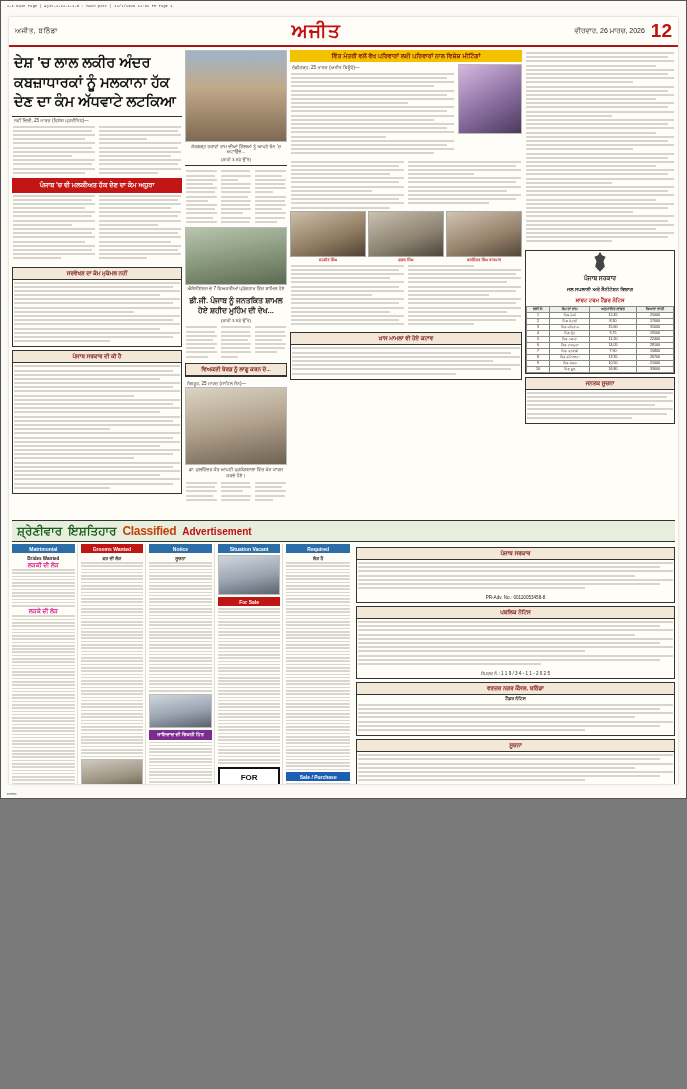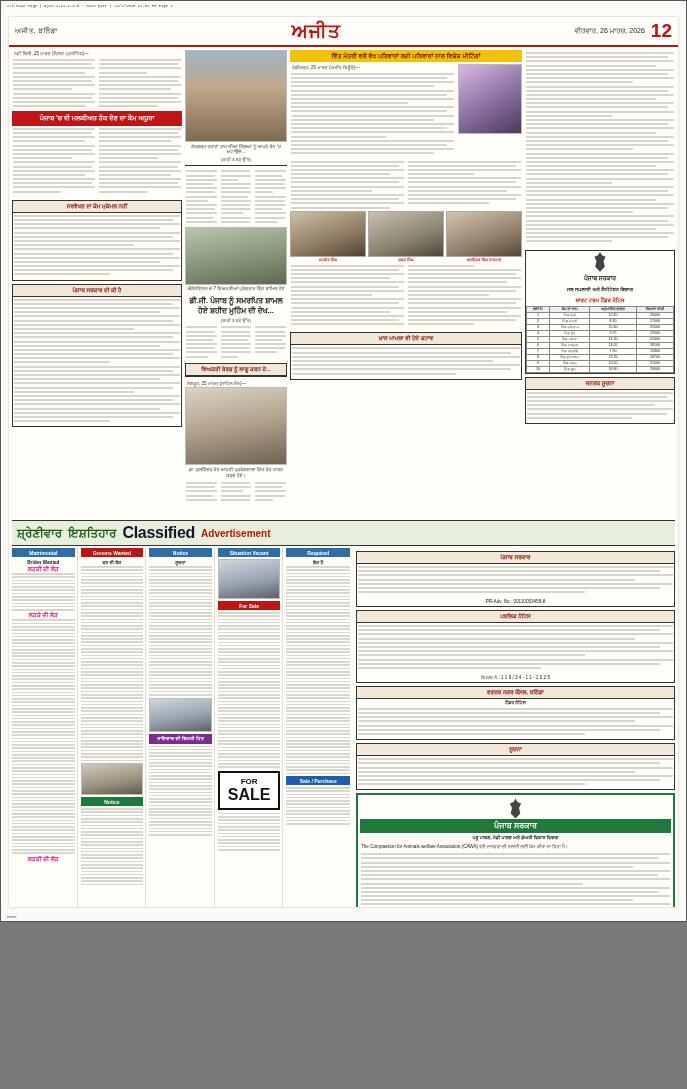--- a/index.html
+++ b/index.html
@@ -2,21 +2,21 @@
 <html><head>
 <meta charset="utf-8">
 <style>
   * { box-sizing: border-box; }
   html, body {
     margin: 0; padding: 0;
     background: #7a7a7a;
     font-family: "Liberation Sans", sans-serif;
   }
   .page {
-    width: 687px; height: 922px;
+    width: 687px; height: 799px;
     margin: 0 auto;
     background: #fbfaf6;
     position: relative;
     overflow: hidden;
     border: 1px solid #555;
   }
   .crop-marks {
     position: absolute; top: 0; left: 0; right: 0; height: 14px;
     font-size: 3.4px; color: #222; padding: 3px 6px;
     letter-spacing: .3px; white-space: nowrap; overflow: hidden;
@@ -127,21 +127,21 @@
     background: #f2c200; color: #7a1010; font-size: 6.2px; font-weight: bold;
     text-align: center; padding: 2px; line-height: 1.25;
   }
   
   .classified-banner {
     display: flex; align-items: center; gap: 6px;
     background: #e8eedc; border-top: 1px solid #333; border-bottom: 1px solid #333;
     padding: 3px 5px; margin: 3px 0 2px 0;
   }
   .cb-punjabi { font-size: 12px; font-weight: bold; color: #1b5e20; }
-  .cb-en { font-size: 16px; font-weight: bold; color: #0f172a; letter-spacing: -.3px; }
+  .cb-en { font-size: 12px; font-weight: bold; color: #c2410c; letter-spacing: -.3px; }
   .cb-en2 { font-size: 10px; font-weight: bold; color: #c01010; }
   
   .classifieds {
     display: grid; grid-template-columns: repeat(5, 1fr); gap: 3px;
     font-size: 4px;
   }
   .cl-col { border-right: 1px solid #ddd; padding-right: 2px; }
   .cl-hd {
     font-size: 5px; font-weight: bold; text-align: center;
     color: #fff; background: #2d6ea8; padding: 1.5px; margin-bottom: 2px;
@@ -199,20 +199,21 @@
       <div class="mh-title">ਅਜੀਤ</div>
       <div class="mh-right">
         <div class="mh-date">ਵੀਰਵਾਰ, 26 ਮਾਰਚ, 2026</div>
         <div class="mh-pageno">12</div>
       </div>
     </div>
 
     <div class="grid">
 
       <div class="col">
+        <div class="headline-main">ਦੇਸ਼ 'ਚ ਲਾਲ ਲਕੀਰ ਅੰਦਰ ਕਬਜ਼ਾਧਾਰਕਾਂ ਨੂੰ ਮਲਕਾਨਾ ਹੱਕ ਦੇਣ ਦਾ ਕੰਮ ਅੱਧਵਾਟੇ ਲਟਕਿਆ</div>
         <div class="byline">ਨਵੀਂ ਦਿੱਲੀ, 25 ਮਾਰਚ (ਵਿਸ਼ੇਸ਼ ਪ੍ਰਤੀਨਿਧ)—</div>
         <div class="body twocol">
           <div class="ln s1"></div>
             <div class="ln s2"></div>
             <div class="ln s1"></div>
             <div class="ln s3"></div>
           <div class="ln s1"></div>
             <div class="ln s2"></div>
             <div class="ln s1"></div>
             <div class="ln s4"></div>
@@ -368,21 +369,21 @@
           <div class="ln s1"></div>
             <div class="ln s2"></div>
             <div class="ln s1"></div>
             <div class="ln s3"></div>
           <div class="ln s1"></div>
             <div class="ln s2"></div>
             <div class="ln s4"></div>
         </div>
         <div class="photo ph-police" style="height:58px"></div>
         <div class="cap">ਐਸੋਸੀਏਸ਼ਨ ਦੇ 7 ਵਿਅਕਤੀਆਂ ਪ੍ਰੋਗਰਾਮ ਵਿੱਚ ਸ਼ਾਮਿਲ ਹੋਏ</div>
-        <div class="subhead">ਡੀ.ਜੀ. ਪੰਜਾਬ ਨੂੰ ਸਮਰਪਿਤ ਸ਼ਾਮਲ ਹੋਏ ਸ਼ਹੀਦ ਮੁਹਿੰਮ ਦੀ ਦੇਖ...</div>
+        <div class="subhead">ਡੀ.ਜੀ. ਪੰਜਾਬ ਨੂੰ ਜਨਤਕਿਤ ਸ਼ਾਮਲ ਹੋਏ ਸ਼ਹੀਦ ਮੁਹਿੰਮ ਦੀ ਦੇਖ...</div>
         <div class="contd">(ਬਾਕੀ 3 ਸਫ਼ੇ ਉੱਤੇ)</div>
         <div class="body threecol">
           <div class="ln s1"></div>
             <div class="ln s2"></div>
             <div class="ln s1"></div>
             <div class="ln s3"></div>
           <div class="ln s1"></div>
             <div class="ln s2"></div>
             <div class="ln s1"></div>
             <div class="ln s4"></div>

